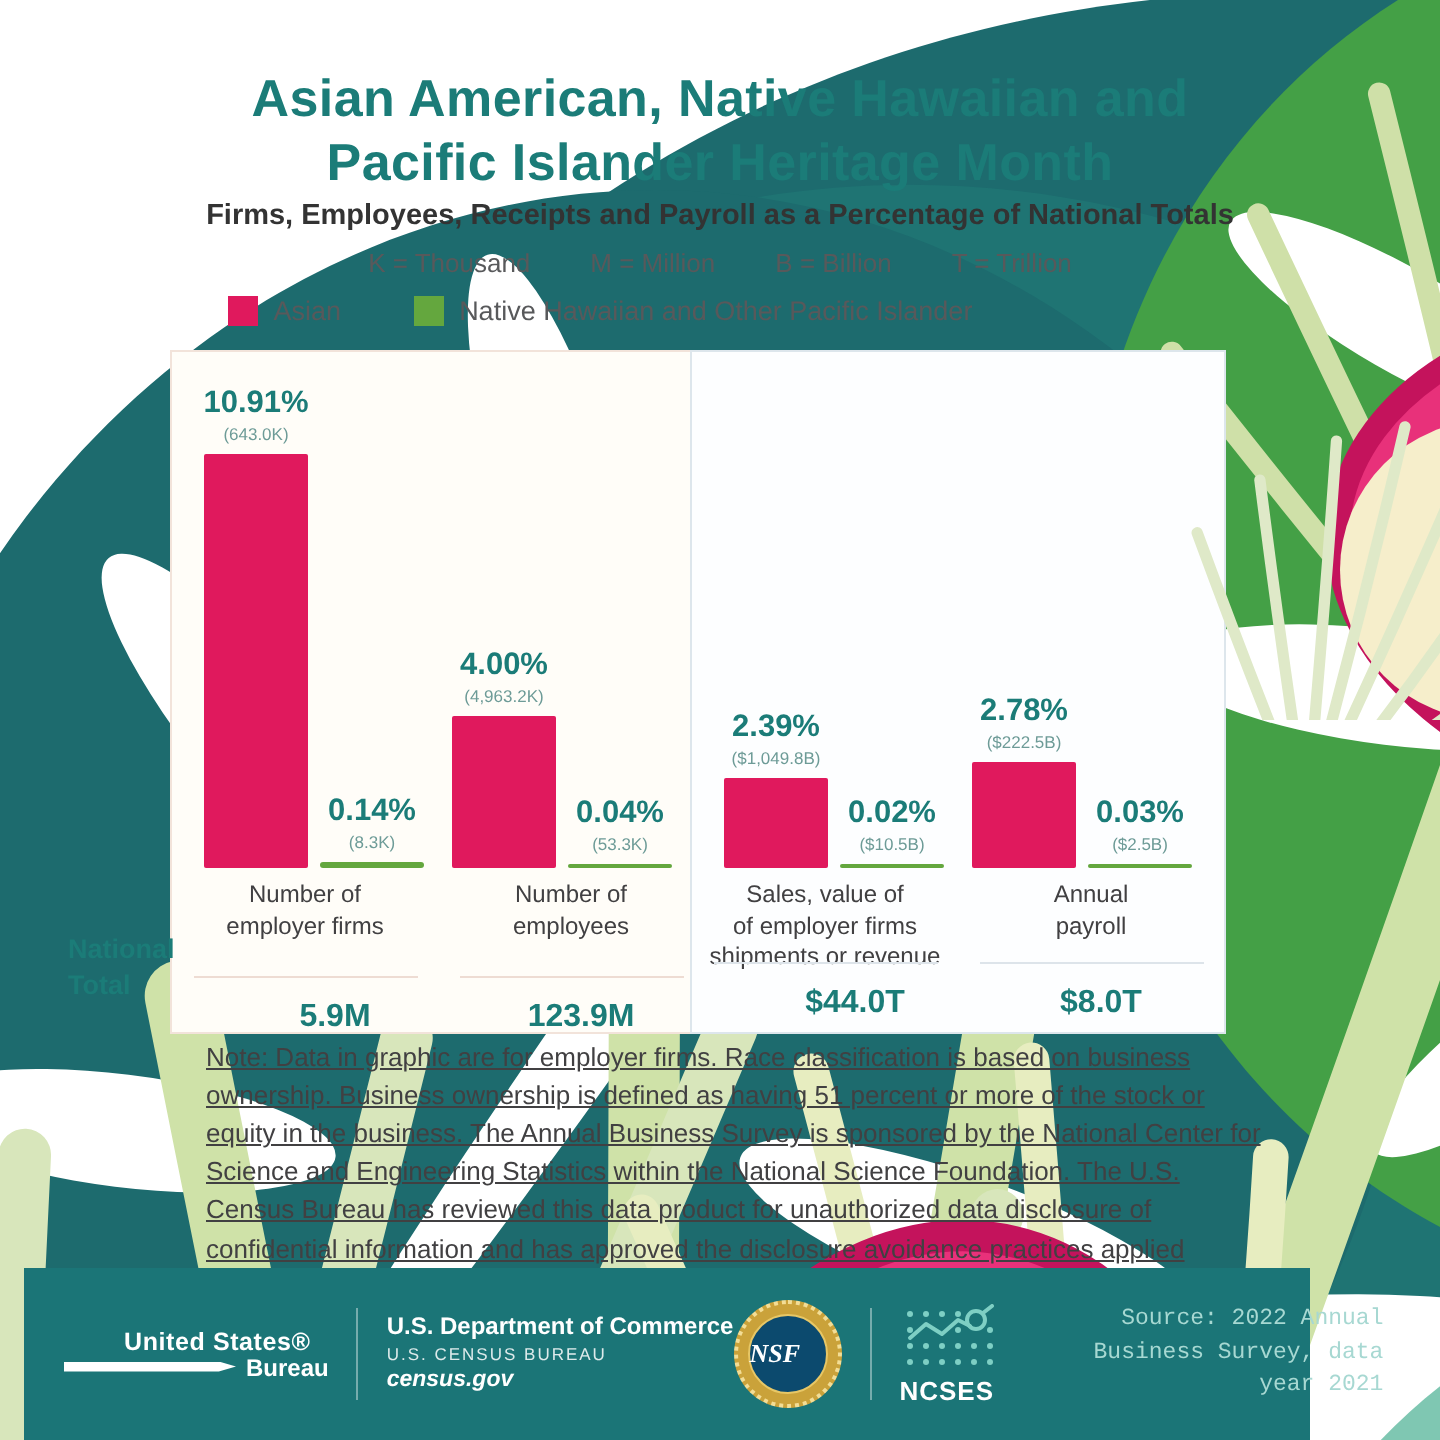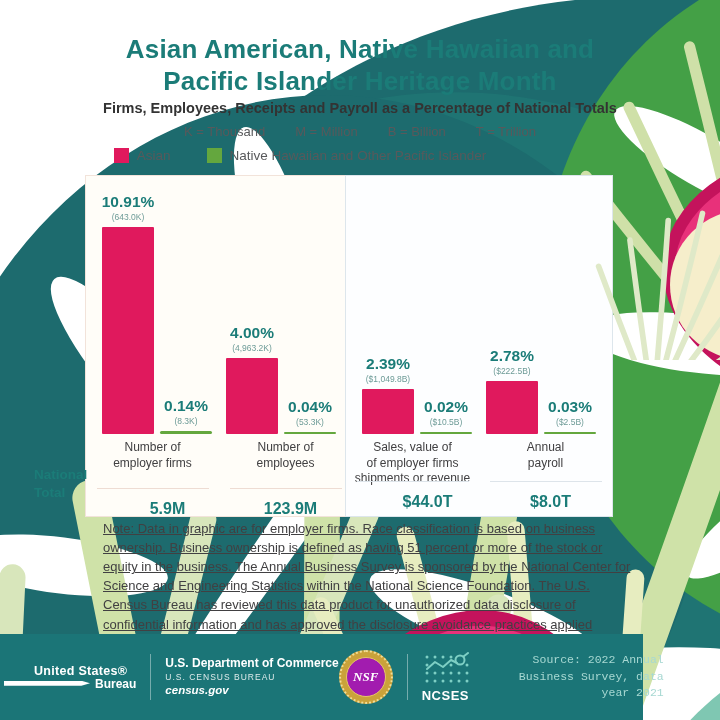--- a/index.html
+++ b/index.html
@@ -49,39 +49,39 @@
   .cat-block{height:47px;display:flex;flex-direction:column;}
 
   .national-total{position:absolute;left:34px;top:466px;z-index:2;
         color:var(--teal);font-weight:bold;font-size:13.5px;line-height:1.3;}
 
   
   .note{position:absolute;left:103px;top:519px;width:534px;z-index:2;
         font-size:13px;line-height:1.47;color:#414042;text-decoration:underline;}
 
   
-  .footer{position:absolute;left:0;bottom:0;width:643px;height:86px;background:var(--footer-teal);z-index:4;
-          display:flex;align-items:center;box-sizing:border-box;padding:0 4px;color:#fff;}
+  .footer{position:absolute;left:12px;bottom:0;width:643px;height:86px;background:var(--footer-teal);z-index:4;
+          display:flex;align-items:center;box-sizing:border-box;padding:0 20px;color:#fff;}
   .vdiv{width:1px;height:46px;background:rgba(255,255,255,0.4);margin:0 14px;flex:0 0 auto;}
   .census-logo{flex:0 0 auto;line-height:1;}
   .cl-top{font-size:12.5px;font-weight:bold;margin-left:30px;letter-spacing:.3px;}
   .cl-main{font-size:34px;font-weight:bold;letter-spacing:-1px;margin-top:-2px;}
   .cl-bottom{display:flex;align-items:center;margin-top:0px;}
   .cl-bar{width:86px;height:5px;background:#fff;display:inline-block;
           clip-path:polygon(0 0,90% 0,100% 50%,90% 100%,0 100%);}
   .cl-bureau{font-size:12px;font-weight:bold;margin-left:5px;position:relative;top:1px;}
   .commerce{flex:0 0 auto;line-height:1.35;}
   .cm1{font-size:12px;font-weight:bold;}
   .cm2{font-size:8.5px;letter-spacing:1px;color:rgba(255,255,255,0.85);}
   .cm3{font-size:11.5px;font-weight:bold;font-style:italic;}
   .spacer{flex:1;}
   .nsf-seal{flex:0 0 auto;width:54px;height:54px;border-radius:50%;background:#caa23a;
             border:2px dotted #f3dd95;box-sizing:border-box;display:flex;align-items:center;justify-content:center;}
-  .nsf-inner{width:40px;height:40px;border-radius:50%;background:#a21caf;border:1.5px solid #e7c766;
-             box-sizing:border-box;display:flex;align-items:center;justify-content:center;
+  .nsf-inner{width:40px;height:40px;border-radius:50%;background:#0c4a6e;border:1.5px solid #e7c766;
+             box-sizing:border-box;display:flex;align-items:center;
              color:#fff;font-weight:bold;font-style:italic;font-size:13px;font-family:"Liberation Serif",serif;}
   .ncses{flex:0 0 auto;display:flex;flex-direction:column;align-items:flex-start;}
   .ncses-label{font-size:13px;font-weight:bold;letter-spacing:.5px;margin-top:2px;}
   .source{flex:0 0 auto;width:178px;margin-left:14px;text-align:right;
           color:#a7d8d2;font-size:11.5px;line-height:1.45;font-family:Liberation Mono, monospace;}
 </style>
 </head>
 <body>
 
 <div class="stage">

